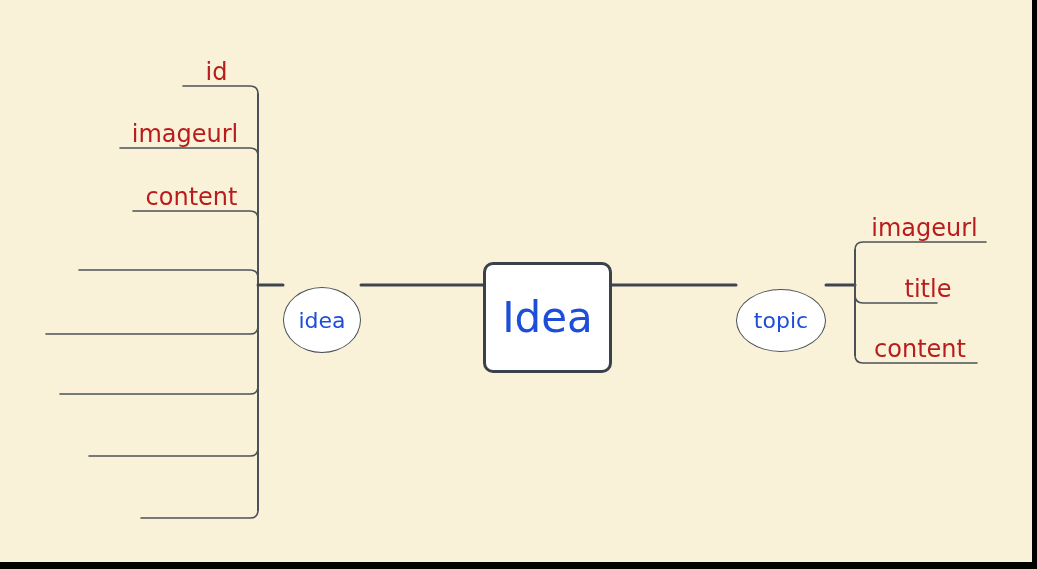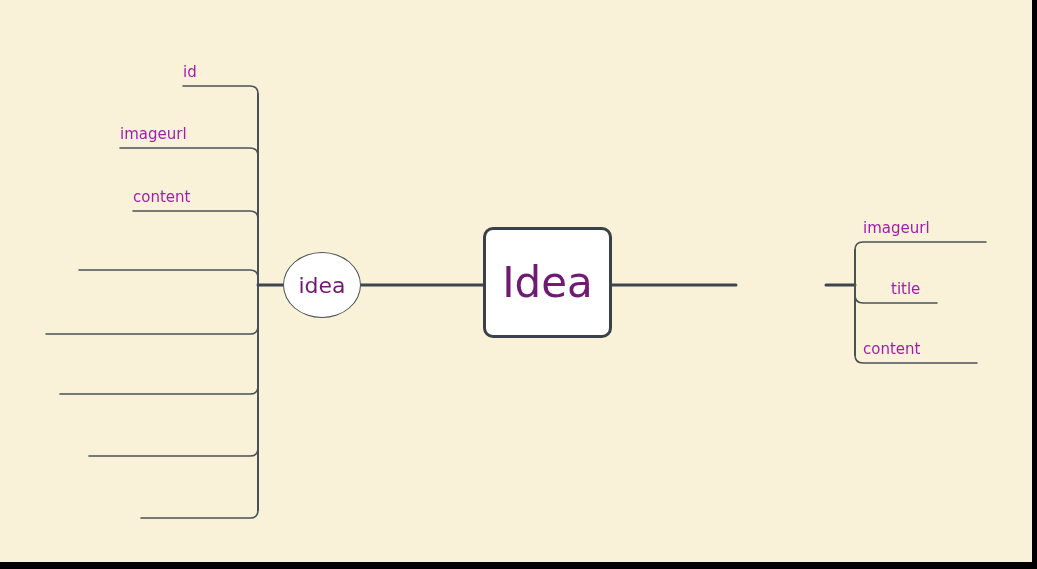--- a/index.html
+++ b/index.html
@@ -36,22 +36,23 @@
   }
   svg.wires path.trunk { stroke-width: 2; }
   svg.wires path.main  { stroke: #3e454e; stroke-width: 3; }
 
   .node {
     position: absolute;
     box-sizing: border-box;
     display: flex;
     align-items: center;
     justify-content: center;
-    color: #701a75;
+    color: #1d4ed8;
     cursor: default;
+    margin-top: 35px;
   }
   .node-central {
     left: 483px; top: 227px;
     width: 129px; height: 111px;
     background: #ffffff;
     border: 3px solid #3a414b;
     border-radius: 10px;
     font-size: 42px;
   }
   .node-ellipse {
@@ -60,22 +61,23 @@
     border-radius: 50%;
     font-size: 22px;
   }
   .node-idea  { left: 283px; top: 252px; width: 78px; height: 66px; }
   .node-topic { left: 736px; top: 254px; width: 90px; height: 63px; }
 
   .child-label {
     position: absolute;
     height: 24px;
     line-height: 24px;
-    font-size: 15px;
-    color: #a21caf;
+    text-align: center;
+    font-size: 24px;
+    color: #b91c1c;
     white-space: nowrap;
   }
 </style>
 </head>
 <body>
 
 <div class="stage">
 
   <svg class="wires" viewBox="0 0 1037 569" xmlns="http://www.w3.org/2000/svg">
 
@@ -96,20 +98,21 @@
 
     <path d="M986 242 H863 Q855 242 855 250"></path>
     <path d="M855 295 Q855 303 863 303 H937"></path>
     <path d="M855 355 Q855 363 863 363 H977"></path>
     <path class="trunk" d="M855 250 V355"></path>
   </svg>
 
   <div class="node node-central">Idea</div>
 
   <div class="node node-ellipse node-idea">idea</div>
+  <div class="node node-ellipse node-topic">topic</div>
 
   <div class="child-label" style="left:183px; top:60px;  width:67px;">id</div>
   <div class="child-label" style="left:120px; top:122px; width:130px;">imageurl</div>
   <div class="child-label" style="left:133px; top:185px; width:117px;">content</div>
 
   <div class="child-label" style="left:863px; top:216px; width:123px;">imageurl</div>
   <div class="child-label" style="left:891px; top:277px; width:74px;">title</div>
   <div class="child-label" style="left:863px; top:337px; width:114px;">content</div>
 
   <div class="edge-bar edge-right"></div>

